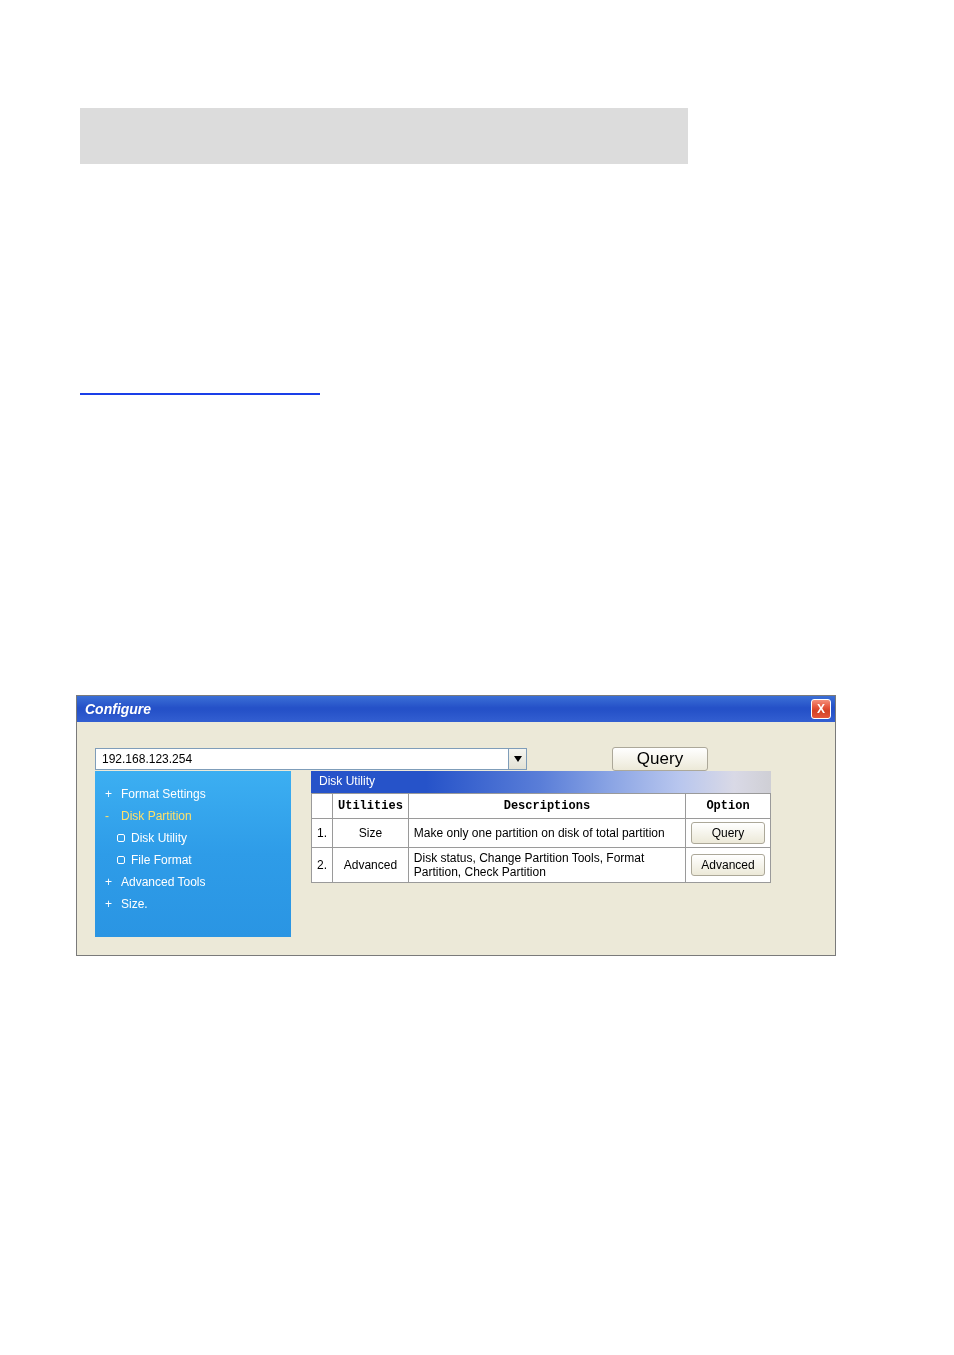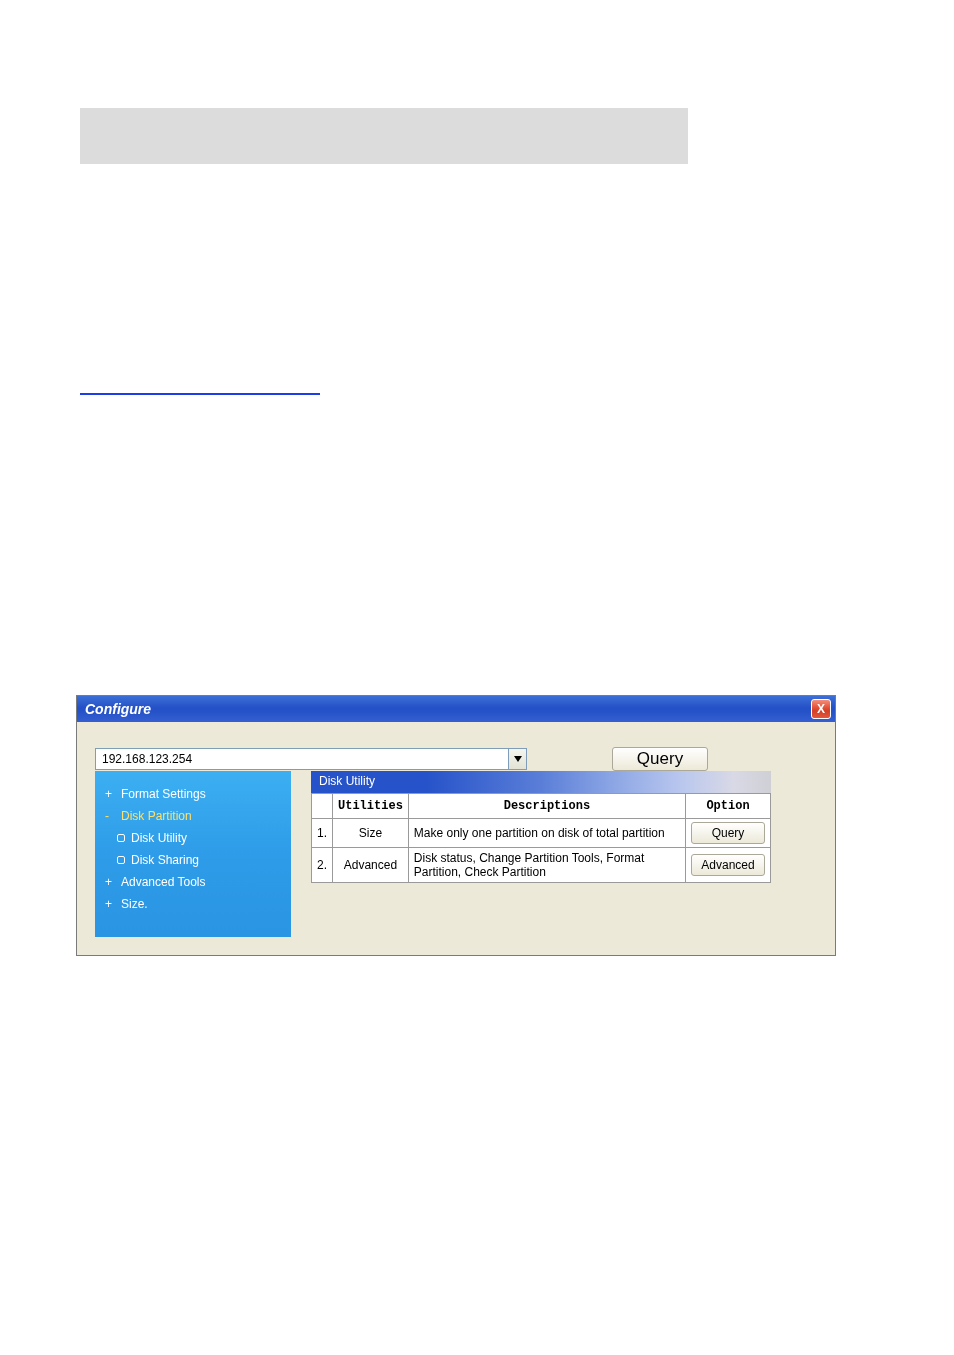--- a/index.html
+++ b/index.html
@@ -218,21 +218,21 @@
         <div class="sidebar-item highlighted">
           <span class="sidebar-marker">-</span>
           <span>Disk Partition</span>
         </div>
         <div class="sidebar-item level2">
           <span class="sidebar-bullet"></span>
           <span>Disk Utility</span>
         </div>
         <div class="sidebar-item level2">
           <span class="sidebar-bullet"></span>
-          <span>Disk Sharing</span>
+          <span>File Format</span>
         </div>
         <div class="sidebar-item">
           <span class="sidebar-marker">+</span>
           <span>Advanced Tools</span>
         </div>
         <div class="sidebar-item">
           <span class="sidebar-marker">+</span>
           <span>Size.</span>
         </div>
       </div>

